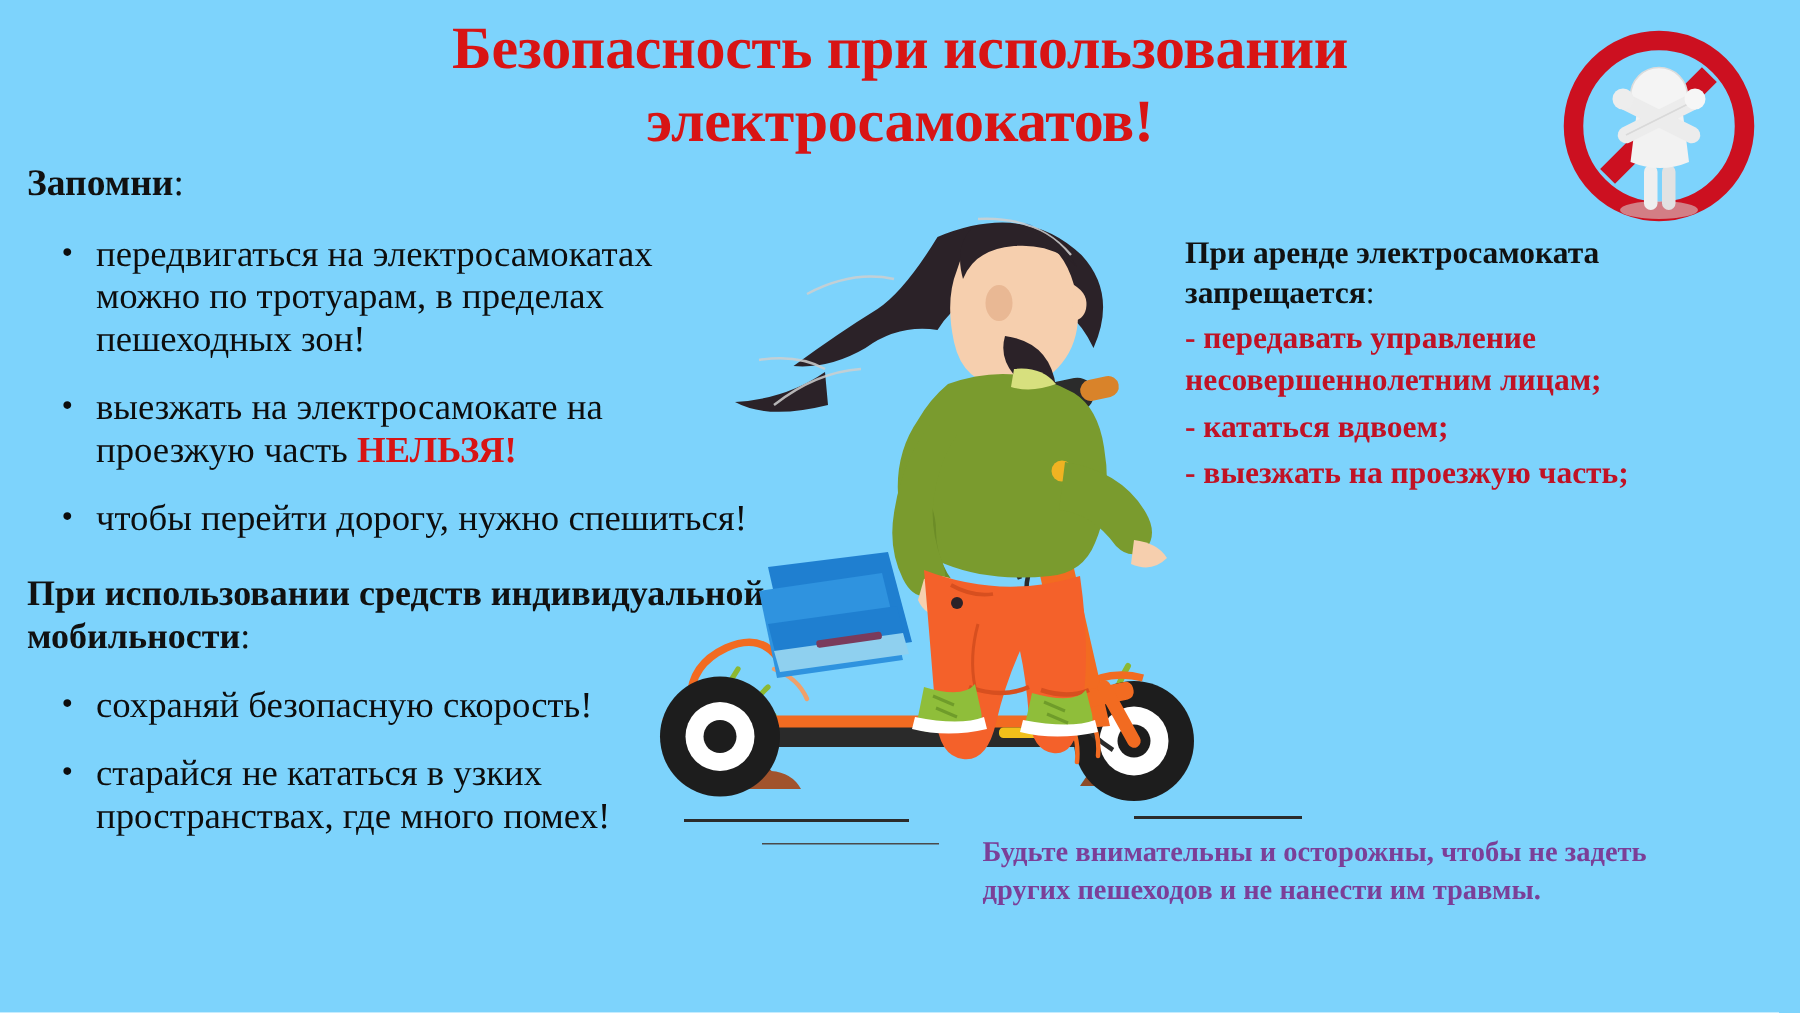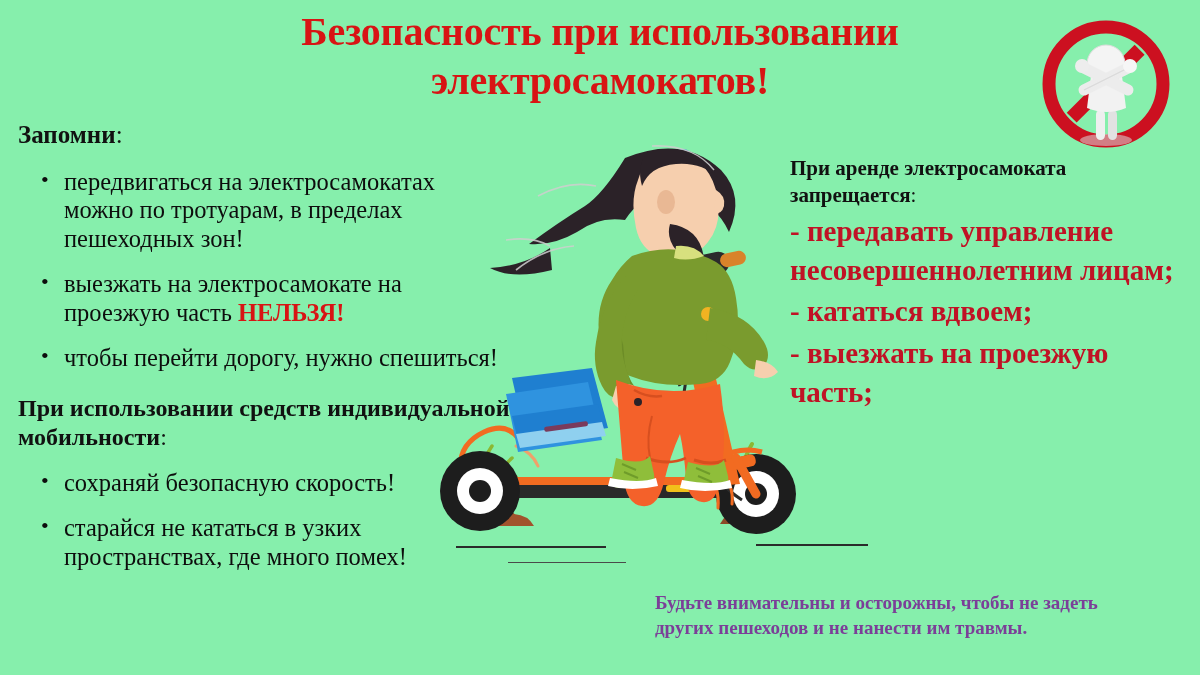--- a/index.html
+++ b/index.html
@@ -4,21 +4,21 @@
 <style>
   html, body {
     margin: 0;
     padding: 0;
     background: #ffffff;
   }
   #poster {
     position: relative;
     width: 1200px;
     height: 675px;
-    background: #86efac;
+    background: #7dd3fc;
     overflow: hidden;
     font-family: "Liberation Serif", "DejaVu Serif", serif;
   }
 
   
   #title {
     position: absolute;
     left: 150px;
     top: 8px;
     width: 900px;
@@ -36,21 +36,21 @@
   #left-col {
     position: absolute;
     left: 18px;
     top: 108px;
     width: 510px;
   }
   .lead {
     font-weight: bold;
     font-size: 25px;
     color: #111111;
-    margin: 12px 0 10px 0;
+    margin: 0 0 10px 0;
     line-height: 1.2;
   }
   .lead .thin { font-weight: normal; }
 
   ul.bullets {
     list-style: none;
     margin: 18px;
     padding: 0;
   }
   ul.bullets li {
@@ -100,30 +100,30 @@
   }
   #rent-heading .thin { font-weight: normal; }
   ul.prohibit {
     list-style: none;
     margin: 0;
     padding: 0;
   }
   ul.prohibit li {
     color: #c01225;
     font-weight: bold;
-    font-size: 29px;
+    font-size: 21px;
     line-height: 1.33;
     margin-bottom: 3px;
   }
 
   
   #footer-note {
     position: absolute;
     left: 655px;
-    top: 590px;
+    top: 556px;
     width: 540px;
     color: #7b3f98;
     font-weight: bold;
     font-size: 19px;
     line-height: 1.32;
     white-space: pre-line;
   }
 
   
   #no-sign {

